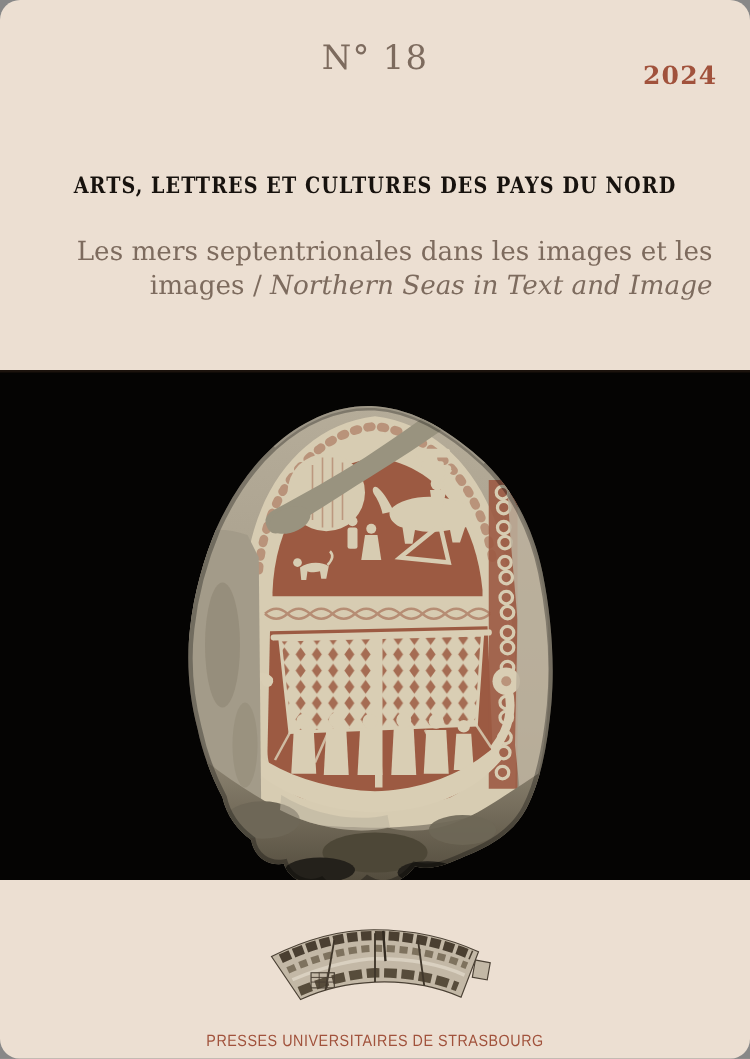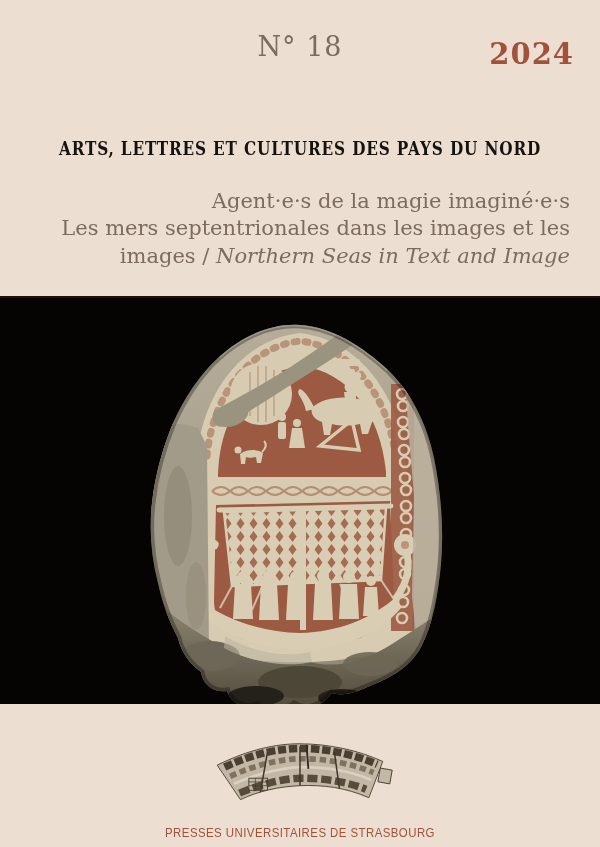--- a/index.html
+++ b/index.html
@@ -11,30 +11,31 @@
   }
   *{margin:0;padding:0;box-sizing:border-box;}
   html,body{background:#888;}
   .cover{
     position:relative;
     width:600px;height:847px;
     margin:0 auto;
     background:var(--bg);
     overflow:hidden;
     font-family:"DejaVu Serif", serif;
+    border-radius:16px;
   }
   .issue-number{
     position:absolute;top:31px;left:0;width:100%;
     text-align:center;
     font-size:27px;color:var(--muted);
     letter-spacing:1px;
   }
   .year{
-    position:absolute;top:37px;right:26px;
-    font-size:29px;font-weight:600;color:var(--accent);
+    position:absolute;top:48px;right:26px;
+    font-size:20px;font-weight:600;color:var(--accent);
     letter-spacing:1px;
   }
   .journal-title{
     position:absolute;top:44px;left:0;width:100%;
     text-align:center;
     font-size:80px;line-height:1.05;font-weight:700;
     color:var(--accent);
     letter-spacing:5px;
     transform:scaleY(1.0);
   }
@@ -78,21 +79,20 @@
 <body>
 
 <div class="cover">
 
   <div class="issue-number">N° 18</div>
   <div class="year">2024</div>
 
   <div class="journal-tagline">ARTS, LETTRES ET CULTURES DES PAYS DU NORD</div>
 
   <div class="issue-theme">
-    <div>Agent·e·s de la magie imaginé·e·s</div>
     <div>Les mers septentrionales dans les images et les</div>
     <div><span>images / </span><span class="it">Northern Seas in Text and Image</span></div>
   </div>
 
   <div class="photo-band">
     <svg viewBox="0 0 600 408" aria-hidden="true">
       <defs>
         <linearGradient id="gStone" x1="0" y1="0" x2="0" y2="1">
           <stop offset="0" stop-color="#b5ac99"></stop>
           <stop offset=".6" stop-color="#a49b88"></stop>

